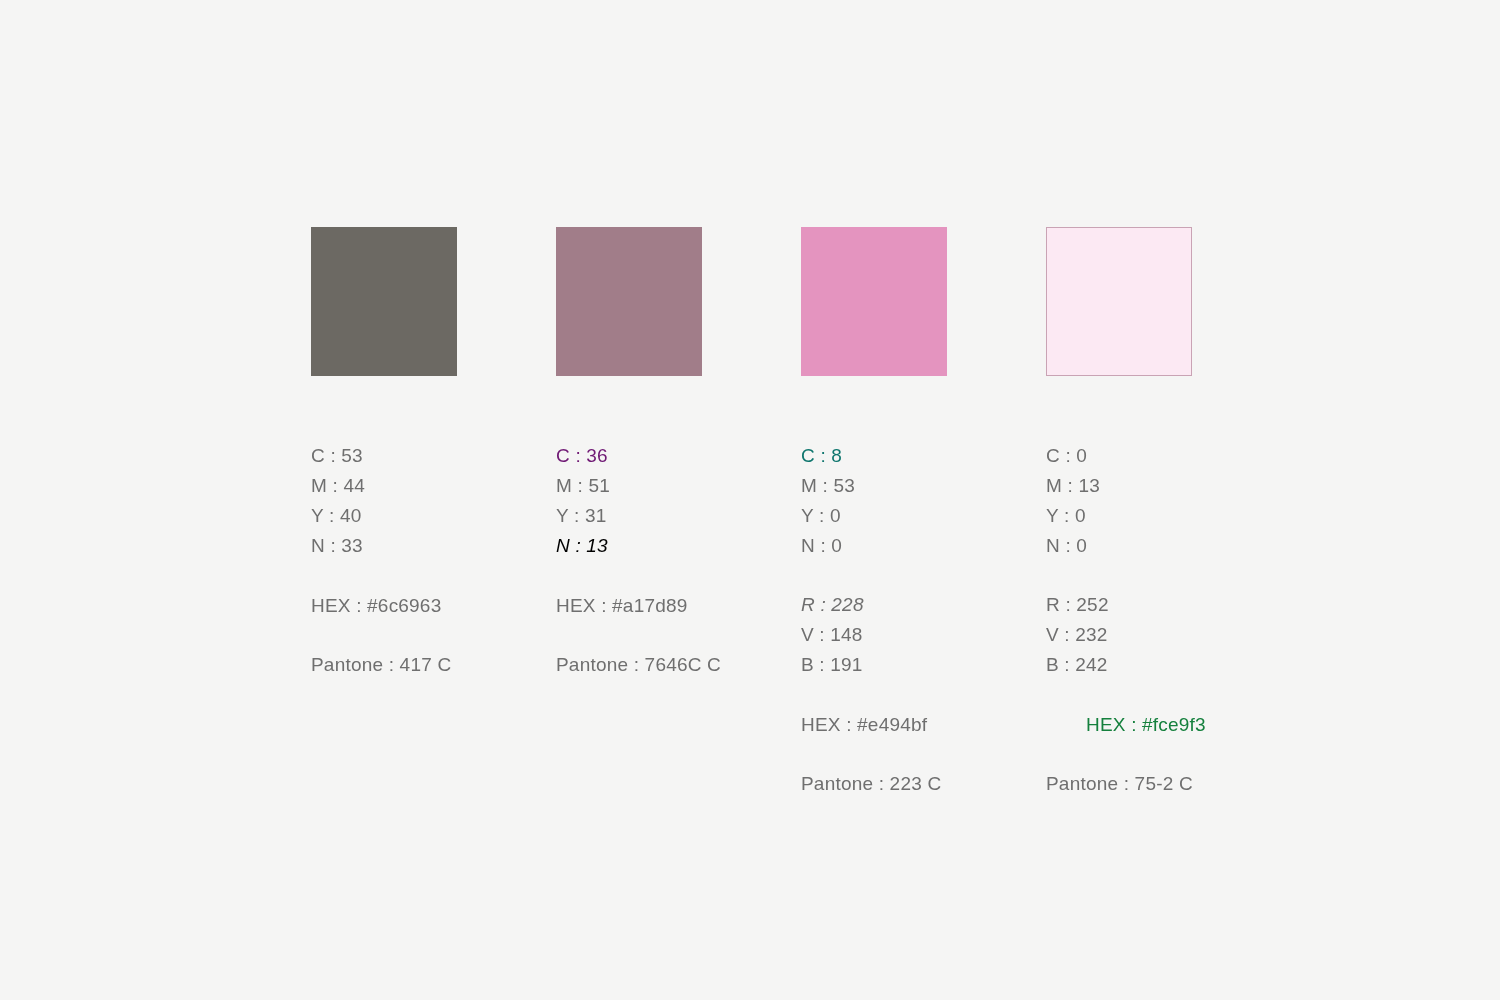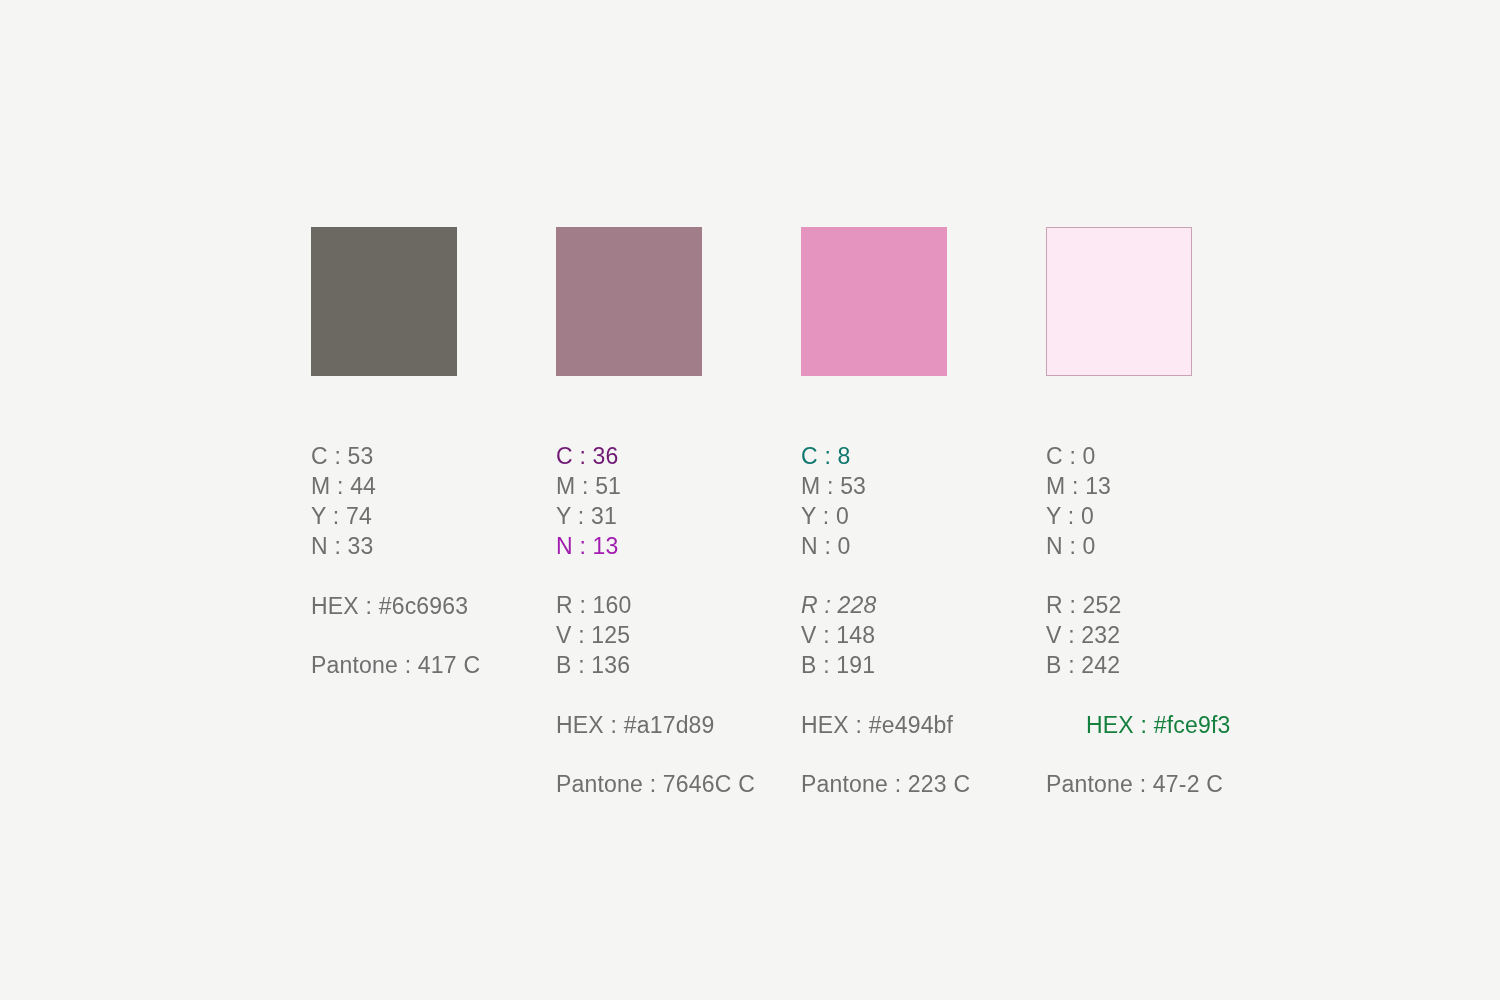--- a/index.html
+++ b/index.html
@@ -43,21 +43,21 @@
     height: 149px;
     box-sizing: border-box;
   }
 
   .spec-block {
     margin: 0;
     padding: 0;
   }
 
   .spec-line {
-    font-size: 23px;
+    font-size: 19px;
     line-height: 30px;
     color: #6f6f6f;
     white-space: nowrap;
     letter-spacing: 0.2px;
     font-weight: 400;
   }
 
   .group-cmyk {
     margin-top: 65px;
   }
@@ -76,43 +76,38 @@
 
 <div id="palette-sheet">
 
   <div id="swatch-grid">
 
     <div class="palette-column">
       <div class="swatch" style="background-color: rgb(108, 105, 99); border: none;"></div>
       <div class="spec-block group-cmyk">
         <div class="spec-line" style="color: rgb(111, 111, 111);">C : 53</div>
         <div class="spec-line" style="color: rgb(111, 111, 111);">M : 44</div>
-        <div class="spec-line" style="color: rgb(111, 111, 111);">Y : 74</div>
+        <div class="spec-line" style="color: rgb(111, 111, 111);">Y : 40</div>
         <div class="spec-line" style="color: rgb(111, 111, 111);">N : 33</div>
       </div>
       <div class="spec-block group-hex">
         <div class="spec-line" style="color: rgb(111, 111, 111);">HEX : #6c6963</div>
       </div>
       <div class="spec-block group-pantone">
         <div class="spec-line" style="color: rgb(111, 111, 111);">Pantone : 417 C</div>
       </div>
     </div>
 
     <div class="palette-column">
       <div class="swatch" style="background-color: rgb(161, 125, 137); border: none;"></div>
       <div class="spec-block group-cmyk">
         <div class="spec-line" style="color: #701a75;">C : 36</div>
         <div class="spec-line" style="color: rgb(111, 111, 111);">M : 51</div>
         <div class="spec-line" style="color: rgb(111, 111, 111);">Y : 31</div>
-        <div class="spec-line" style="color: #a21caf;">N : 13</div>
-      </div>
-      <div class="spec-block group-rgb">
-        <div class="spec-line" style="color: rgb(111, 111, 111);">R : 160</div>
-        <div class="spec-line" style="color: rgb(111, 111, 111);">V : 125</div>
-        <div class="spec-line" style="color: rgb(111, 111, 111);">B : 136</div>
+        <div class="spec-line" style="color: #000000; font-style: italic;">N : 13</div>
       </div>
       <div class="spec-block group-hex">
         <div class="spec-line" style="color: rgb(111, 111, 111);">HEX : #a17d89</div>
       </div>
       <div class="spec-block group-pantone">
         <div class="spec-line" style="color: rgb(111, 111, 111);">Pantone : 7646C C</div>
       </div>
     </div>
 
     <div class="palette-column">
@@ -146,18 +141,18 @@
       </div>
       <div class="spec-block group-rgb">
         <div class="spec-line" style="color: rgb(111, 111, 111);">R : 252</div>
         <div class="spec-line" style="color: rgb(111, 111, 111);">V : 232</div>
         <div class="spec-line" style="color: rgb(111, 111, 111);">B : 242</div>
       </div>
       <div class="spec-block group-hex">
         <div class="spec-line" style="color: #15803d; margin-left: 40px;">HEX : #fce9f3</div>
       </div>
       <div class="spec-block group-pantone">
-        <div class="spec-line" style="color: rgb(111, 111, 111);">Pantone : 47-2 C</div>
+        <div class="spec-line" style="color: rgb(111, 111, 111);">Pantone : 75-2 C</div>
       </div>
     </div>
 
   </div>
 </div>
 
 </body></html>

